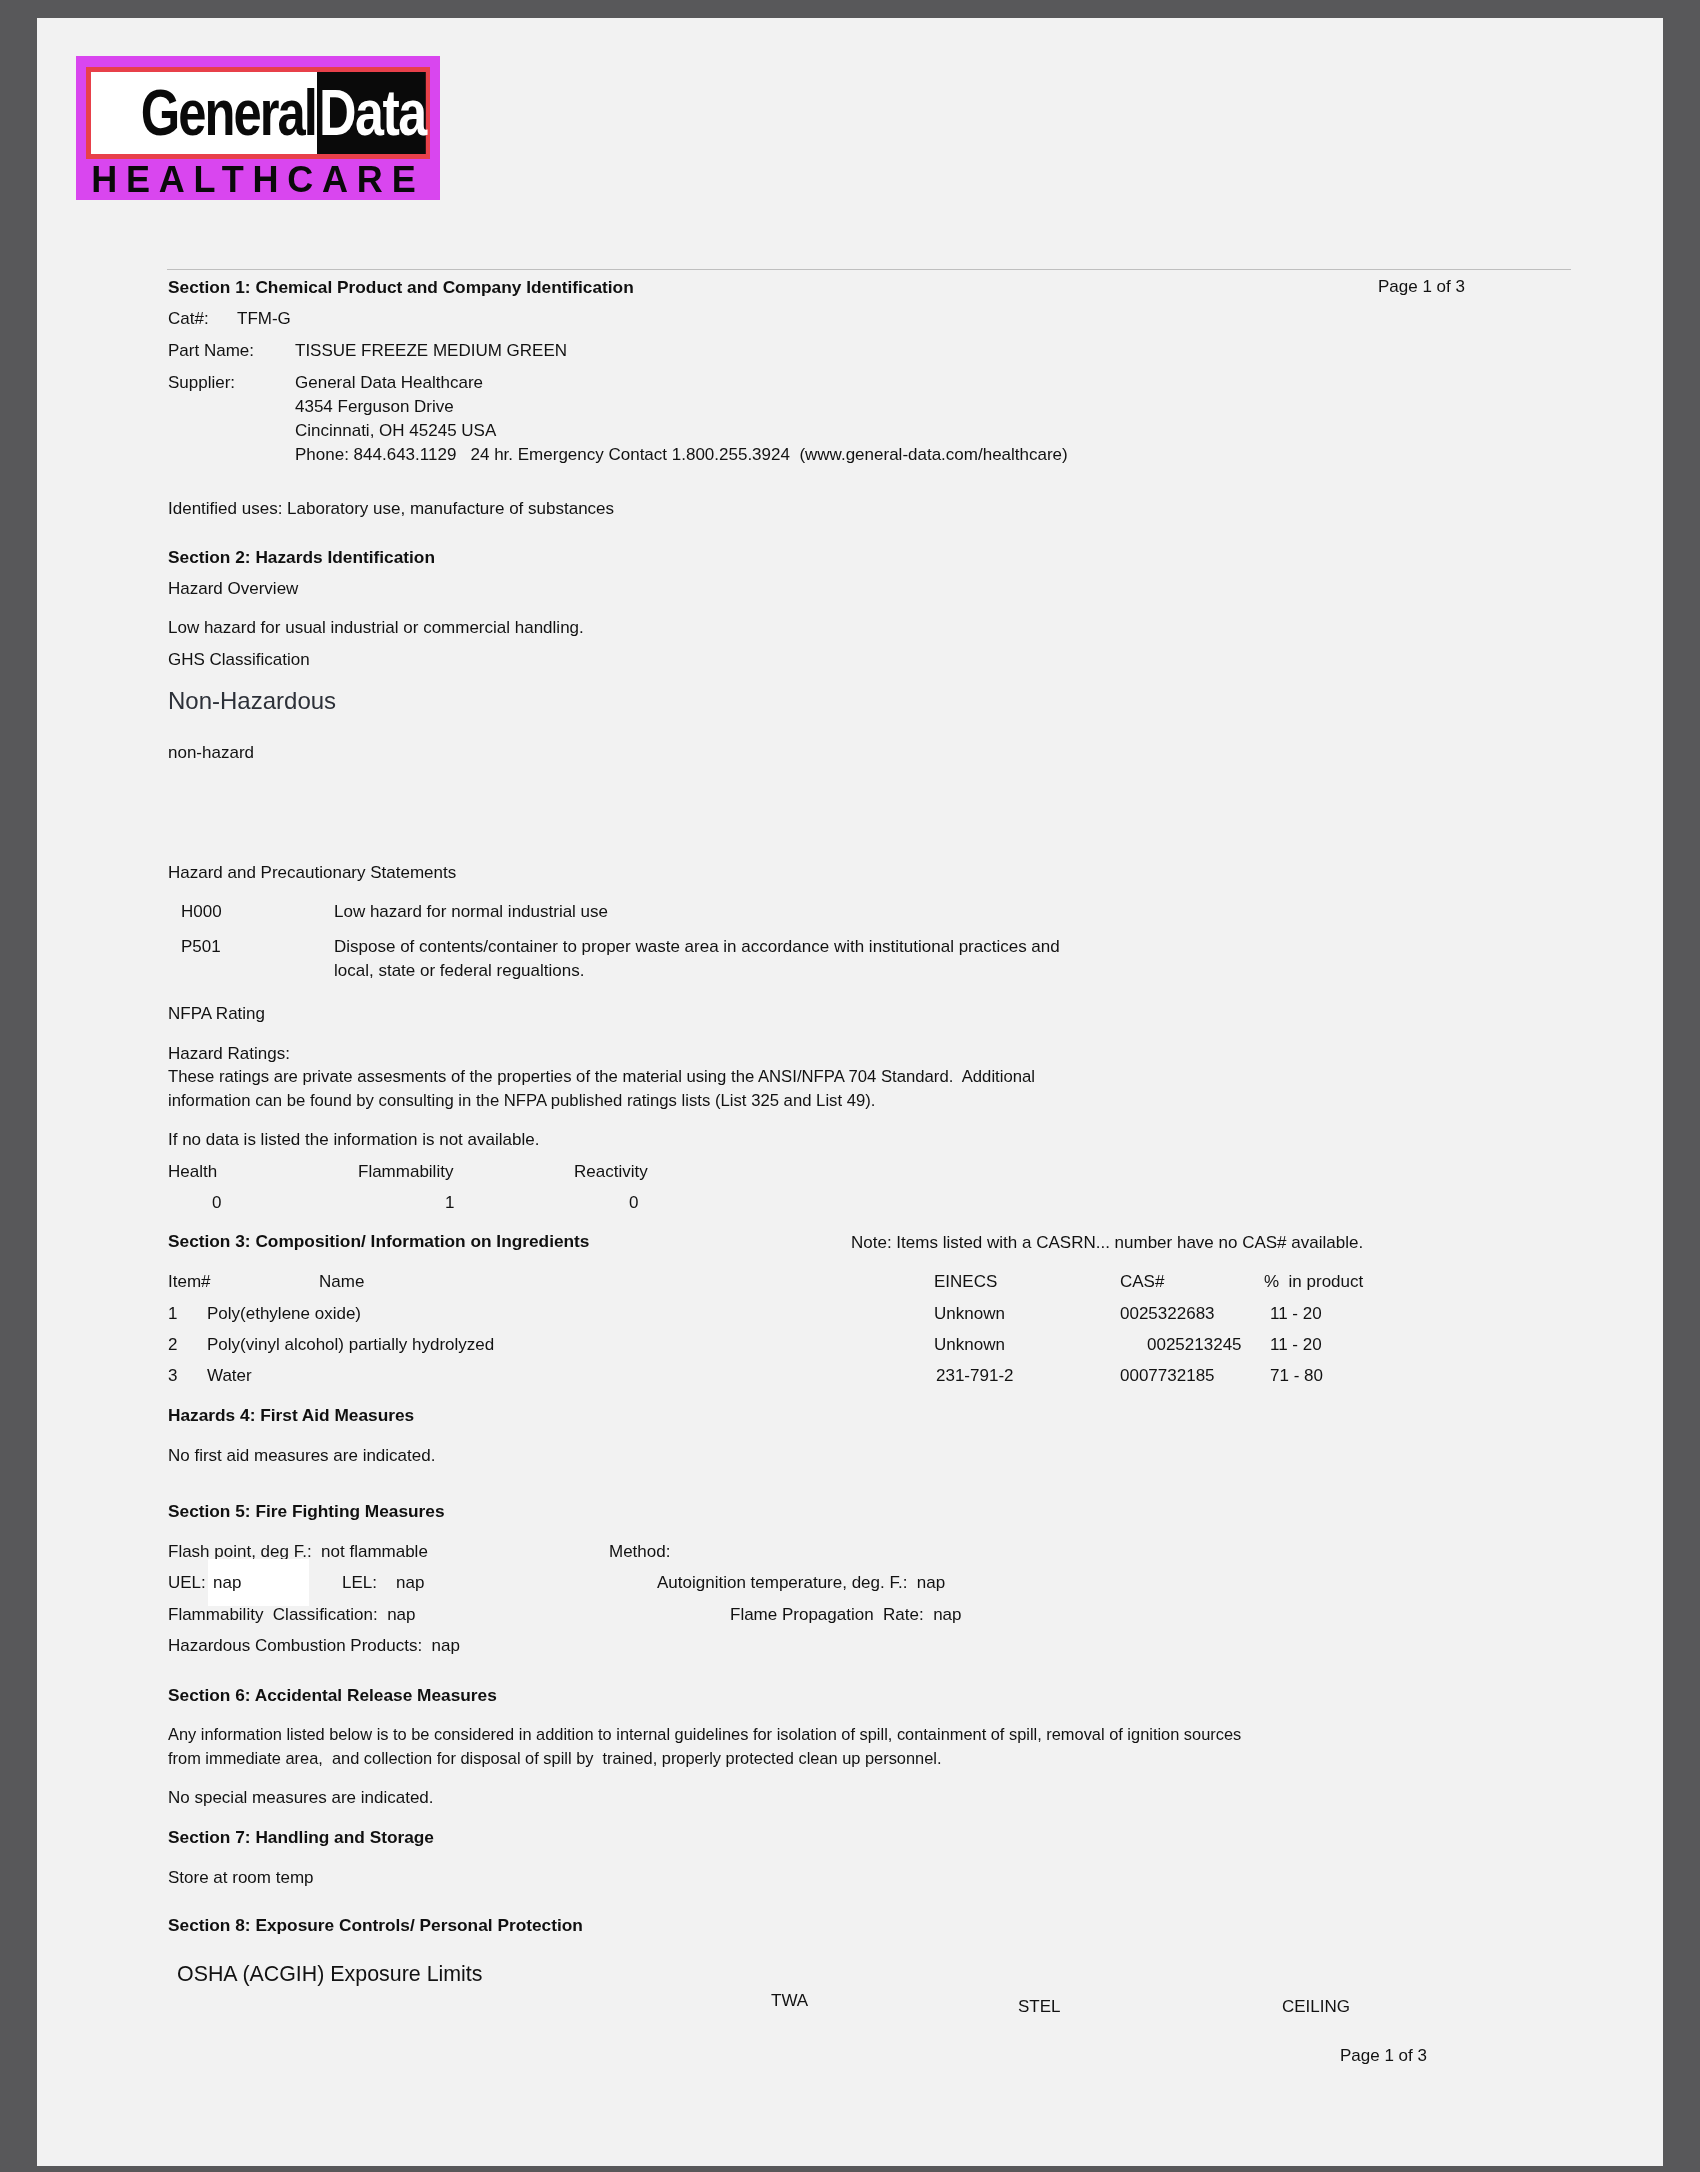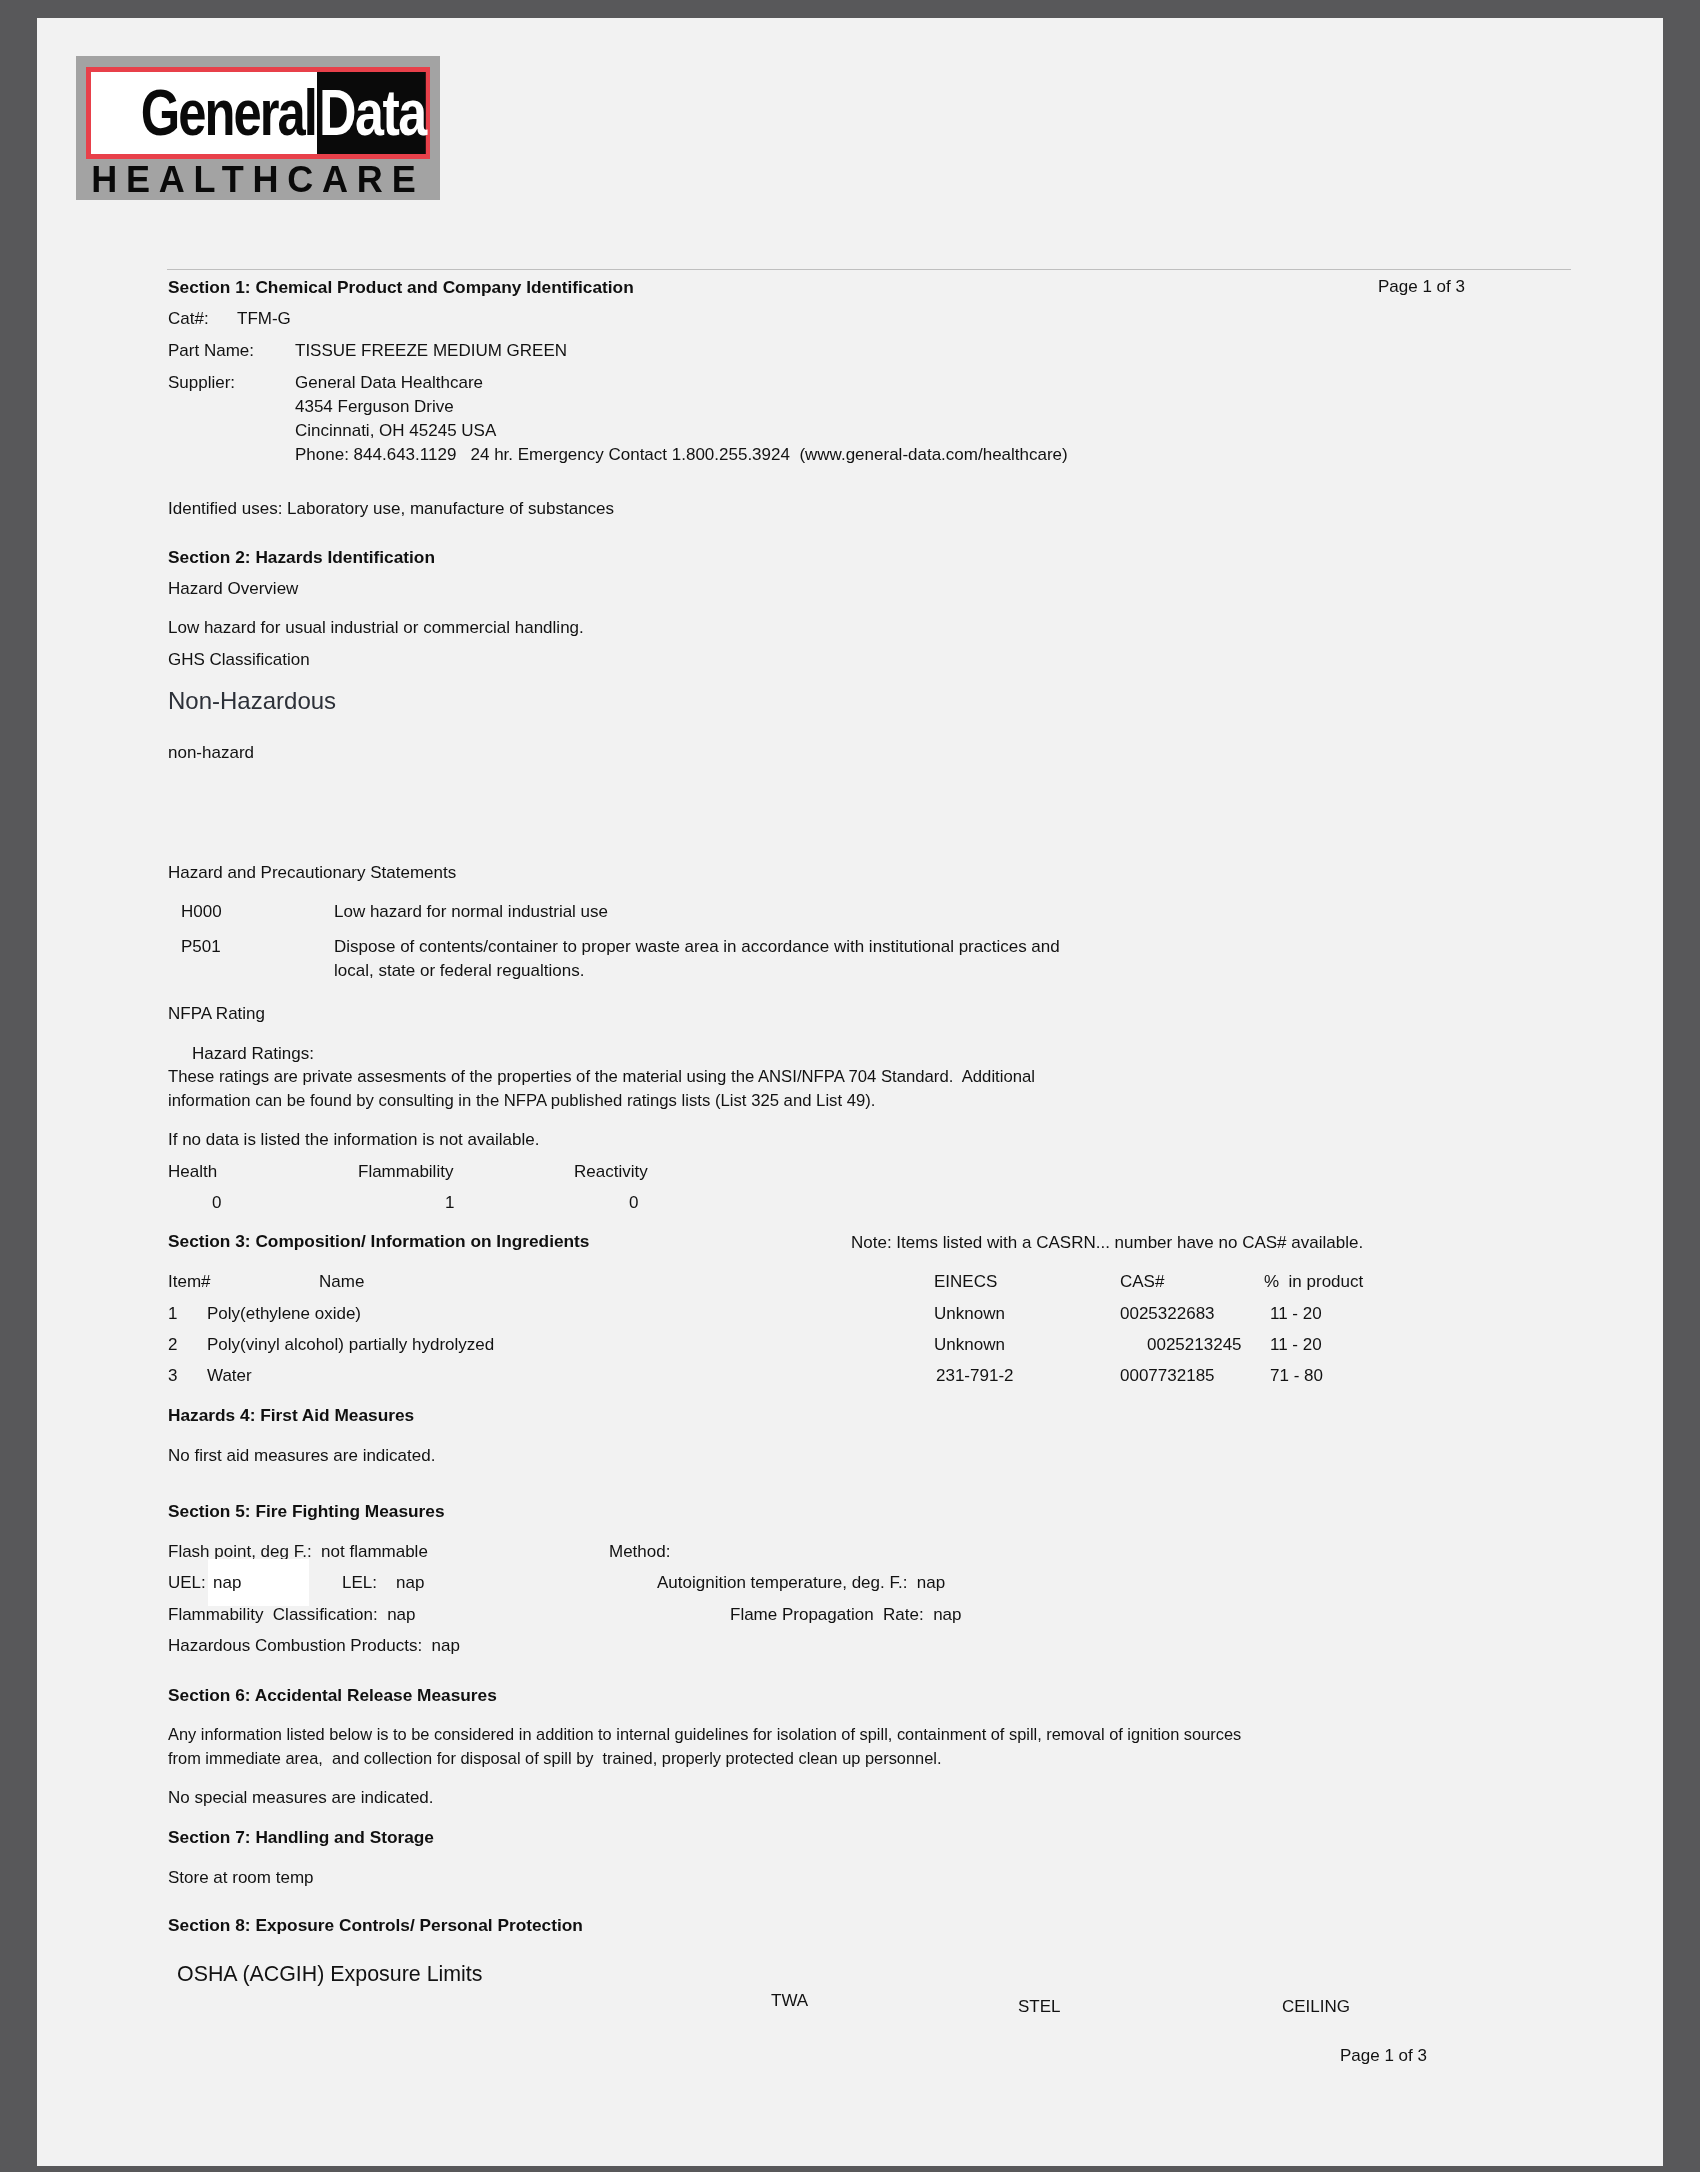--- a/index.html
+++ b/index.html
@@ -25,21 +25,21 @@
     overflow: hidden;
   }
 
   
   .logo-card {
     position: absolute;
     left: 39px;
     top: 38px;
     width: 364px;
     height: 144px;
-    background: #a3a3a3;
+    background: #d946ef;
   }
   .logo-box {
     position: absolute;
     left: 10px;
     top: 11.3px;
     width: 344px;
     height: 92px;
     border: 5.7px solid #e8404a;
     box-sizing: border-box;
     background: #ffffff;
@@ -190,21 +190,21 @@
   <div class="t" style="left:131px; top:844px;">Hazard and Precautionary Statements</div>
 
   <div class="t" style="left:144px; top:883px;">H000</div>
   <div class="t" style="left:297px; top:883px;">Low hazard for normal industrial use</div>
 
   <div class="t" style="left:144px; top:918px;">P501</div>
   <div class="t" style="left:297px; top:918px;">Dispose of contents/container to proper waste area in accordance with institutional practices and</div>
   <div class="t" style="left:297px; top:942px;">local, state or federal regualtions.</div>
 
   <div class="t" style="left:131px; top:985px;">NFPA Rating</div>
-  <div class="t" style="left:131px; top:1025px;margin-left:24px;">Hazard Ratings:</div>
+  <div class="t" style="left:131px; top:1025px;">Hazard Ratings:</div>
   <div class="t" style="left:131px; top:1048px; font-size:16.7px;">These ratings are private assesments of the properties of the material using the ANSI/NFPA 704 Standard.  Additional</div>
   <div class="t" style="left:131px; top:1072px; font-size:16.7px;">information can be found by consulting in the NFPA published ratings lists (List 325 and List 49).</div>
   <div class="t" style="left:131px; top:1111px;">If no data is listed the information is not available.</div>
 
   <div class="t" style="left:131px; top:1143px;">Health</div>
   <div class="t" style="left:321px; top:1143px;">Flammability</div>
   <div class="t" style="left:537px; top:1143px;">Reactivity</div>
 
   <div class="t" style="left:175px; top:1174px;">0</div>
   <div class="t" style="left:408px; top:1174px;">1</div>

